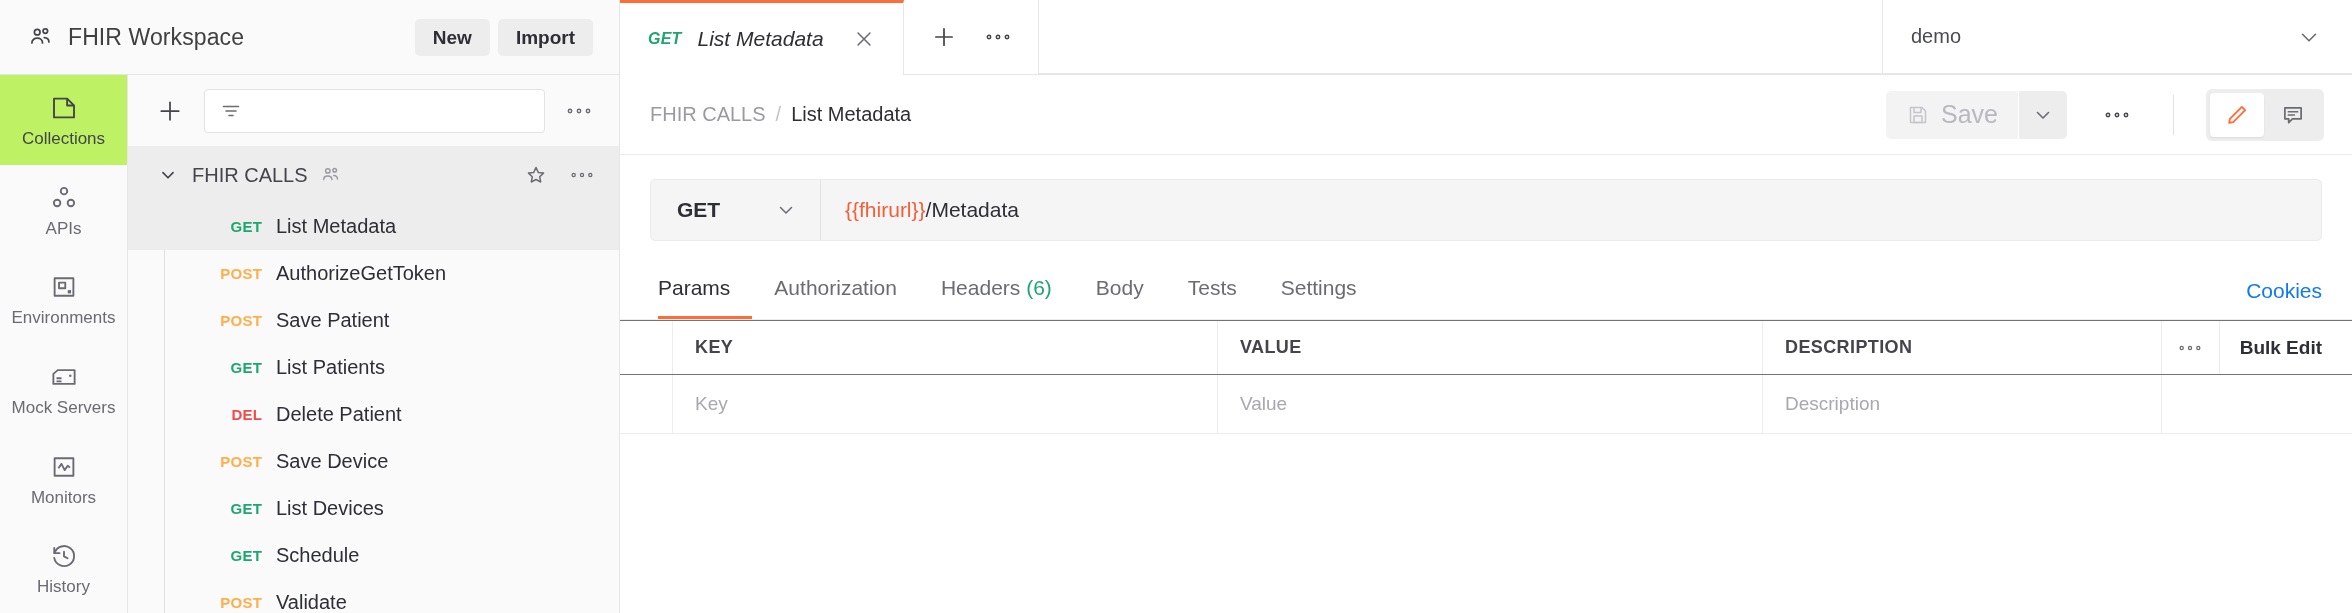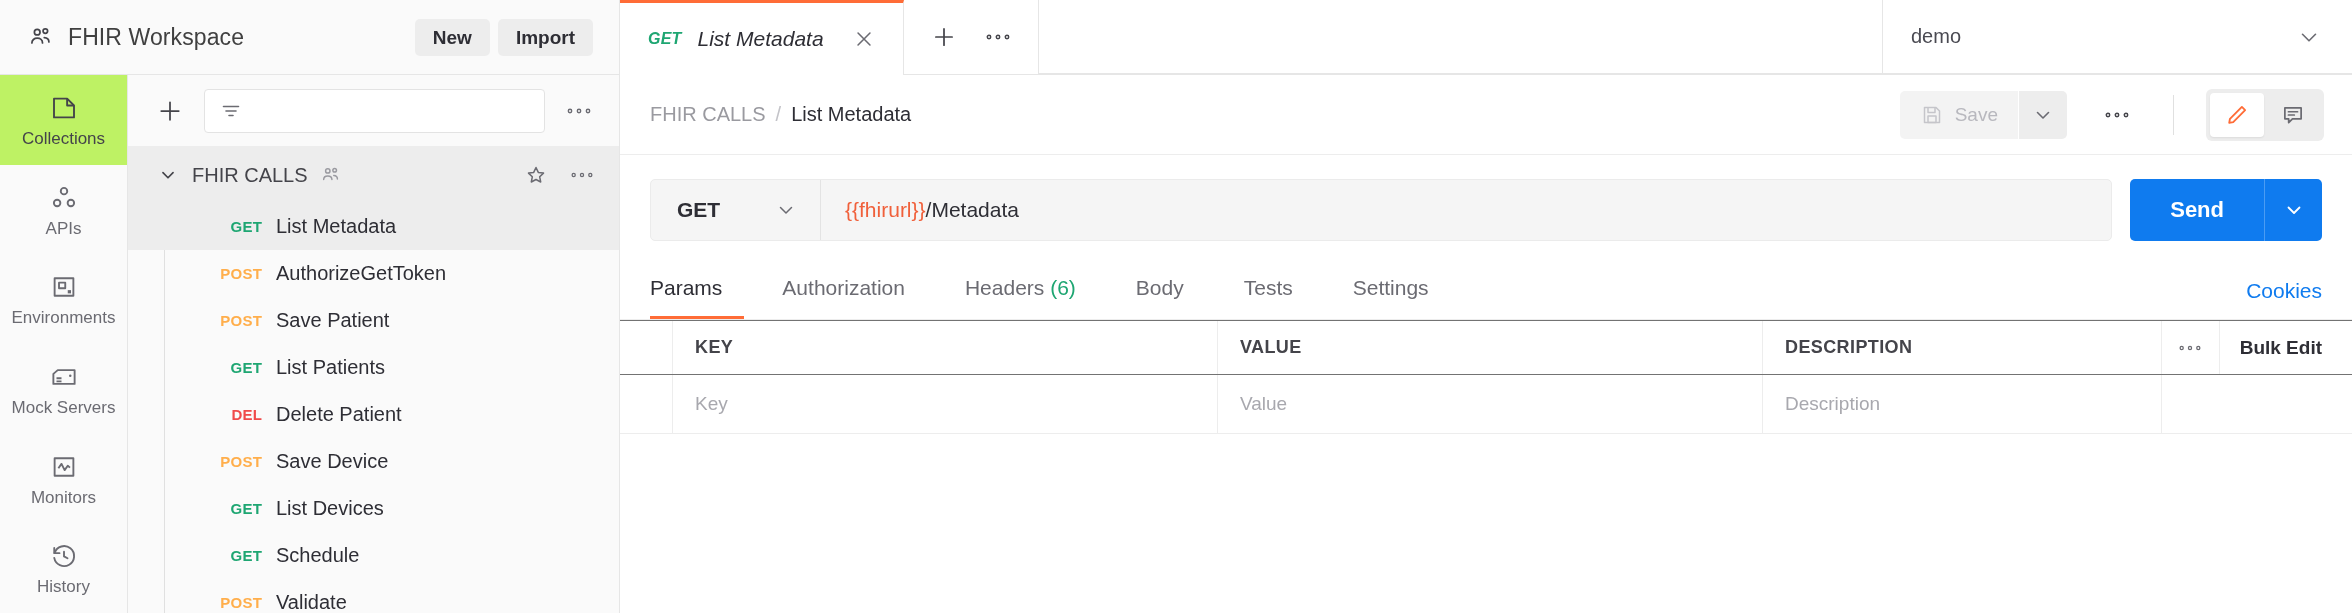--- a/index.html
+++ b/index.html
@@ -310,21 +310,21 @@
   .crumb-spacer { flex: 1 1 auto; }
 
   .save-group { display: flex; align-items: stretch; }
   .save-btn {
     display: flex; align-items: center; gap: 11px;
     background: #f3f3f3;
     border: none;
     border-radius: 5px 0 0 5px;
     padding: 0 20px;
     height: 48px;
-    font-size: 19px;
+    font-size: 25px;
     color: #b8b8be;
     cursor: default;
     font-family: "Liberation Sans", sans-serif;
   }
   .save-caret {
     background: #ededed;
     border: none;
     border-radius: 0 5px 5px 0;
     width: 48px; height: 48px;
     display: flex; align-items: center; justify-content: center;
@@ -426,21 +426,21 @@
 
   
   .req-tabs-row {
     display: flex;
     align-items: flex-end;
     padding: 0 30px;
     gap: 0;
     border-bottom: 1px solid #ededed;
     position: relative;
   }
-  .rq-tabs { display: flex; align-items: flex-end; gap: 16px; }
+  .rq-tabs { display: flex; align-items: flex-end; gap: 0; margin-left: 8px; }
   .rq-tab {
     padding: 14px 22px 16px 22px;
     font-size: 21px;
     color: #6b6b72;
     cursor: pointer;
     border-bottom: 3px solid transparent;
     white-space: nowrap;
     line-height: 1.2;
   }
   .rq-tab:first-child { padding-left: 0; }
@@ -804,28 +804,20 @@
               <svg width="24" height="24" viewBox="0 0 24 24" fill="none" stroke="#6b6b72" stroke-width="1.5" stroke-linecap="round" stroke-linejoin="round">
                 <path d="M6.5 9.5 L12 15 L17.5 9.5"></path>
               </svg>
             </span>
           </div>
           <div class="url-input">
             <span class="url-var">{{fhirurl}}</span>
               <span class="url-rest">/Metadata</span>
           </div>
         </div>
-        <div class="send-group">
-          <button class="send-btn">Send</button>
-          <button class="send-caret">
-            <svg width="24" height="24" viewBox="0 0 24 24" fill="none" stroke="#ffffff" stroke-width="1.8" stroke-linecap="round" stroke-linejoin="round">
-              <path d="M6.5 9.5 L12 15 L17.5 9.5"></path>
-            </svg>
-          </button>
-        </div>
       </div>
 
       <div class="req-tabs-row">
         <div class="rq-tabs">
           <div class="rq-tab active">
             <span>Params</span>
           </div>
           <div class="rq-tab">
             <span>Authorization</span>
           </div>

